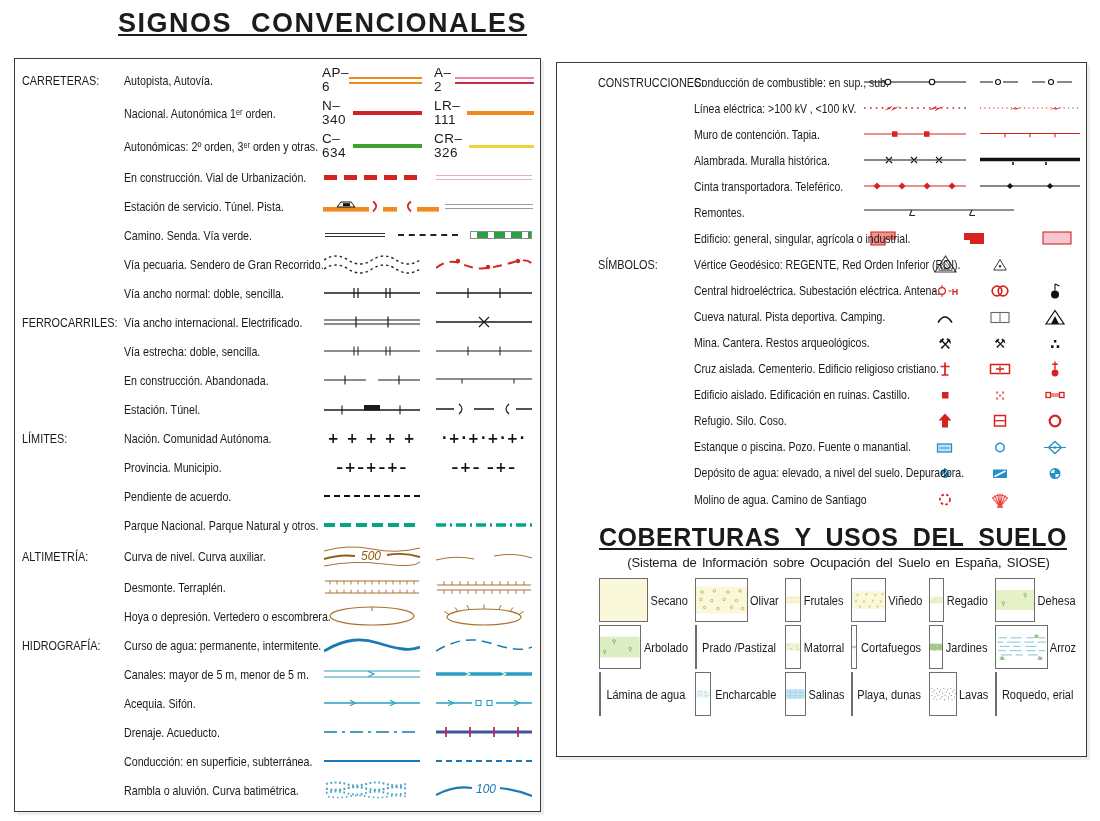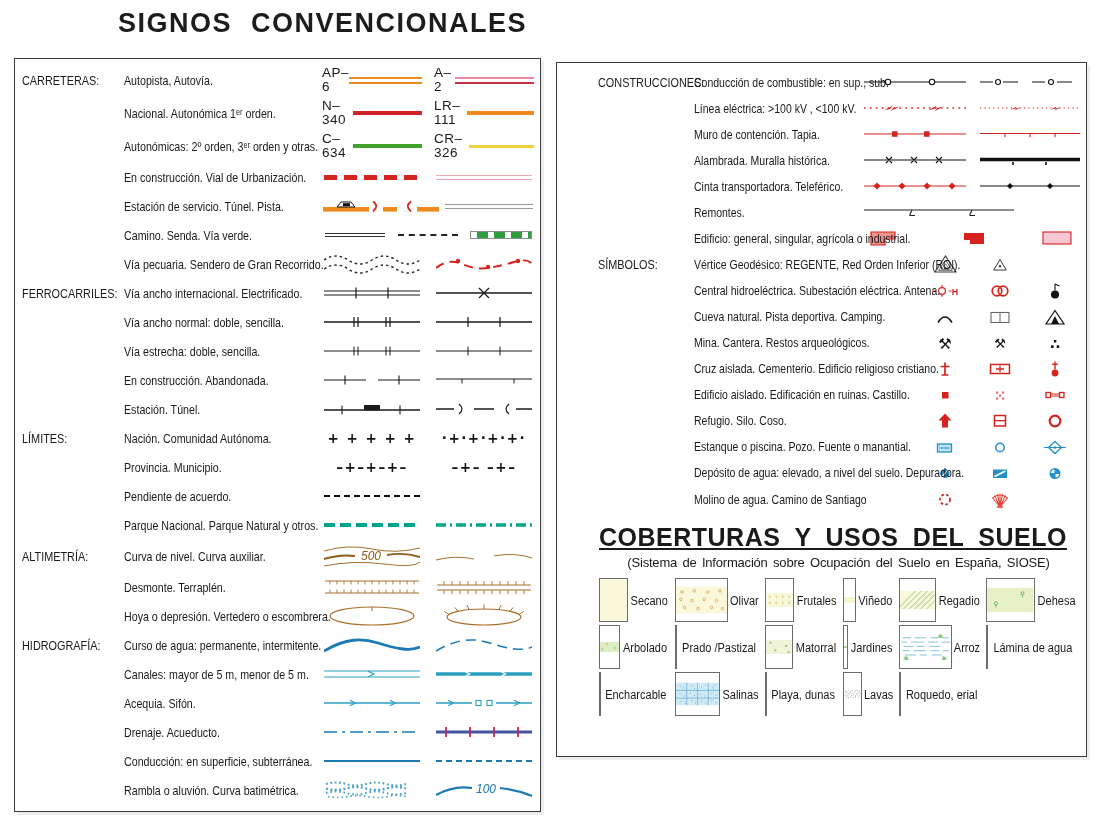--- a/index.html
+++ b/index.html
@@ -1,17 +1,17 @@
 <!DOCTYPE html>
 <html><head>
 <meta charset="utf-8">
 <style>
   html,body{margin:0;padding:0;background:#fff;}
   body{width:1100px;height:821px;position:relative;font-family:"Liberation Sans",sans-serif;color:#1a1a1a;overflow:hidden;}
-  .pagetitle{position:absolute;left:118px;top:8px;font-size:27px;font-weight:bold;letter-spacing:1.5px;word-spacing:10px;color:#1c1c1c;}
+  .pagetitle{position:absolute;left:118px;top:8px;font-size:27px;font-weight:bold;letter-spacing:1.5px;word-spacing:10px;color:#1c1c1c;text-decoration:underline;}
   .panel{position:absolute;border:1.6px solid #3a3a3a;background:#fff;box-sizing:border-box;box-shadow:3px 3px 0 rgba(0,0,0,.07);}
   #lp{left:14px;top:58px;width:527px;height:754px;}
   #rp{left:556px;top:62px;width:531px;height:695px;padding-left:34px;}
   .rows{display:flex;flex-direction:column;justify-content:space-between;box-sizing:border-box;}
   #lp .rows{height:100%;padding:7px 6px 9px 7px;}
   #rp .rows{height:450px;padding:7px 6px 2px 7px;}
   .row{display:flex;align-items:center;min-height:24px;}
   .sect,.desc{overflow:visible;white-space:nowrap;}
   .sect{width:102px;flex:none;font-size:12.8px;}
   #rp .sect{width:96px;}
@@ -196,53 +196,53 @@
           <path d="M0 16 q12 -10 26 -4 t26 4 t26 -6 t18 2" fill="none" stroke="#d6231f" stroke-width="1.9" stroke-dasharray="9 6"></path>
           <circle cx="22" cy="9" r="2.2" fill="#d6231f"></circle>
               <circle cx="52" cy="15" r="2.2" fill="#d6231f"></circle>
               <circle cx="82" cy="9" r="2.2" fill="#d6231f"></circle>
         </svg>
       </span>
     </span>
   </div>
 
   <div class="row">
+    <span class="sect"></span>
+    <span class="desc"><i class="fit">Vía ancho normal: doble, sencilla.</i></span>
+    <span class="syms">
+      <span class="c2">
+        <svg width="96" height="14" viewBox="0 0 96 14">
+          <line x1="0" y1="7" x2="96" y2="7" stroke="#1a1a1a" stroke-width="1.6"></line>
+          <path d="M30 2 V12 M34 2 V12 M62 2 V12 M66 2 V12" stroke="#1a1a1a" stroke-width="1.2"></path>
+        </svg>
+      </span>
+      <span class="c2">
+        <svg width="96" height="14" viewBox="0 0 96 14">
+          <line x1="0" y1="7" x2="96" y2="7" stroke="#1a1a1a" stroke-width="1.6"></line>
+          <path d="M32 2 V12 M64 2 V12" stroke="#1a1a1a" stroke-width="1.2"></path>
+        </svg>
+      </span>
+    </span>
+  </div>
+
+  <div class="row">
     <span class="sect"><i class="fit">FERROCARRILES:</i></span>
     <span class="desc"><i class="fit">Vía ancho internacional. Electrificado.</i></span>
     <span class="syms">
       <span class="c2">
         <svg width="96" height="14" viewBox="0 0 96 14">
           <line x1="0" y1="5" x2="96" y2="5" stroke="#1a1a1a" stroke-width="1.2"></line>
           <line x1="0" y1="9" x2="96" y2="9" stroke="#1a1a1a" stroke-width="1.2"></line>
           <path d="M32 1.5 V12.5 M64 1.5 V12.5" stroke="#1a1a1a" stroke-width="1.2"></path>
         </svg>
       </span>
       <span class="c2">
         <svg width="96" height="14" viewBox="0 0 96 14">
           <line x1="0" y1="7" x2="96" y2="7" stroke="#1a1a1a" stroke-width="1.3"></line>
           <path d="M43 2 L53 12 M53 2 L43 12" stroke="#1a1a1a" stroke-width="1.2" fill="none"></path>
-        </svg>
-      </span>
-    </span>
-  </div>
-
-  <div class="row">
-    <span class="sect"></span>
-    <span class="desc"><i class="fit">Vía ancho normal: doble, sencilla.</i></span>
-    <span class="syms">
-      <span class="c2">
-        <svg width="96" height="14" viewBox="0 0 96 14">
-          <line x1="0" y1="7" x2="96" y2="7" stroke="#1a1a1a" stroke-width="1.6"></line>
-          <path d="M30 2 V12 M34 2 V12 M62 2 V12 M66 2 V12" stroke="#1a1a1a" stroke-width="1.2"></path>
-        </svg>
-      </span>
-      <span class="c2">
-        <svg width="96" height="14" viewBox="0 0 96 14">
-          <line x1="0" y1="7" x2="96" y2="7" stroke="#1a1a1a" stroke-width="1.6"></line>
-          <path d="M32 2 V12 M64 2 V12" stroke="#1a1a1a" stroke-width="1.2"></path>
         </svg>
       </span>
     </span>
   </div>
 
   <div class="row">
     <span class="sect"></span>
     <span class="desc"><i class="fit">Vía estrecha: doble, sencilla.</i></span>
     <span class="syms">
       <span class="c2">
@@ -1030,20 +1030,35 @@
         <rect width="84" height="44" fill="#f0f4d8"></rect>
         <use href="#lc-tuft" x="14" y="10"></use>
               <use href="#lc-tuft" x="64" y="20"></use>
               <use href="#lc-tuft" x="30" y="34"></use>
               <use href="#lc-tuft" x="72" y="40"></use>
       </svg>
           </div>
       <span class="swlabel">Matorral</span>
     </div>
 
+    <div class="cell">
+      <div class="sw">
+            <svg viewBox="0 0 84 44">
+        <rect width="84" height="44" fill="#cfe3ac"></rect>
+        <path d="M-6 36 L58 -8" stroke="#3fa13f" stroke-width="9"></path>
+              <path d="M-6 36 L58 -8" stroke="#fff" stroke-width="6.6"></path>
+        <path d="M24 52 L90 4" stroke="#3fa13f" stroke-width="9"></path>
+              <path d="M24 52 L90 4" stroke="#fff" stroke-width="6.6"></path>
+        <use href="#lc-tree" x="56" y="18"></use>
+              <use href="#lc-tree" x="12" y="30"></use>
+              <use href="#lc-tree" x="70" y="38"></use>
+      </svg>
+          </div>
+      <span class="swlabel">Cortafuegos</span>
+    </div>
 
     <div class="cell">
       <div class="sw">
             <svg viewBox="0 0 84 44">
         <rect width="84" height="44" fill="#accd6d"></rect>
         <path d="M-4 8 Q16 14 26 26 T28 48 M26 26 Q40 20 54 26 T88 18 M16 -4 Q20 10 26 26" fill="none" stroke="#3f98c8" stroke-width="4.4"></path>
         <path d="M-4 8 Q16 14 26 26 T28 48 M26 26 Q40 20 54 26 T88 18 M16 -4 Q20 10 26 26" fill="none" stroke="#cfe9f5" stroke-width="2.6"></path>
         <circle cx="46" cy="21" r="5.5" fill="#cfe9f5" stroke="#3f98c8" stroke-width="1.3"></circle>
       </svg>
           </div>

